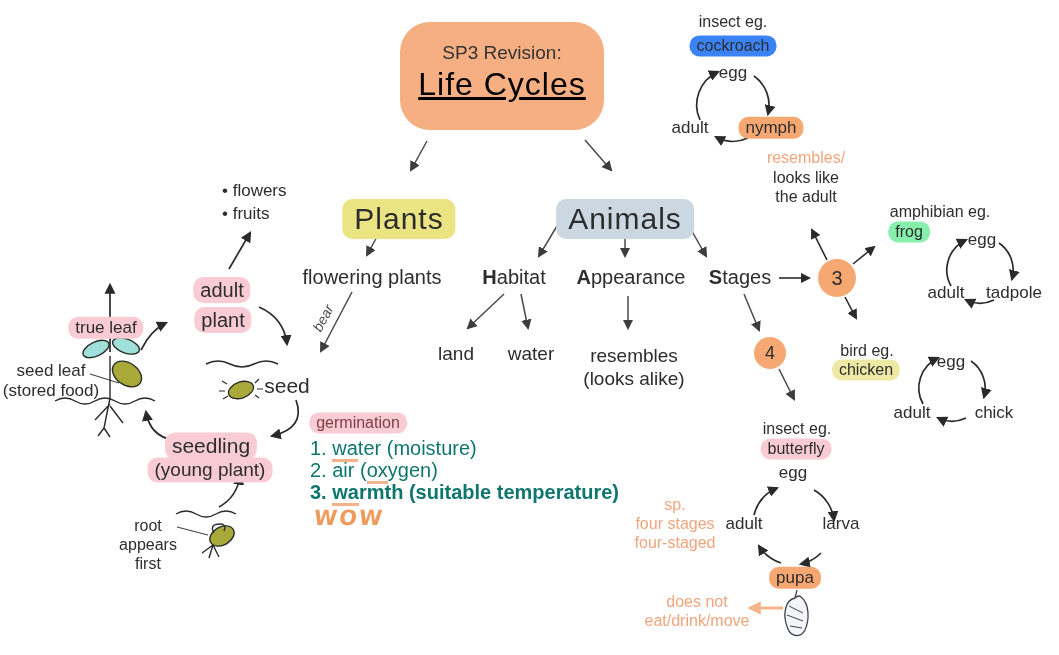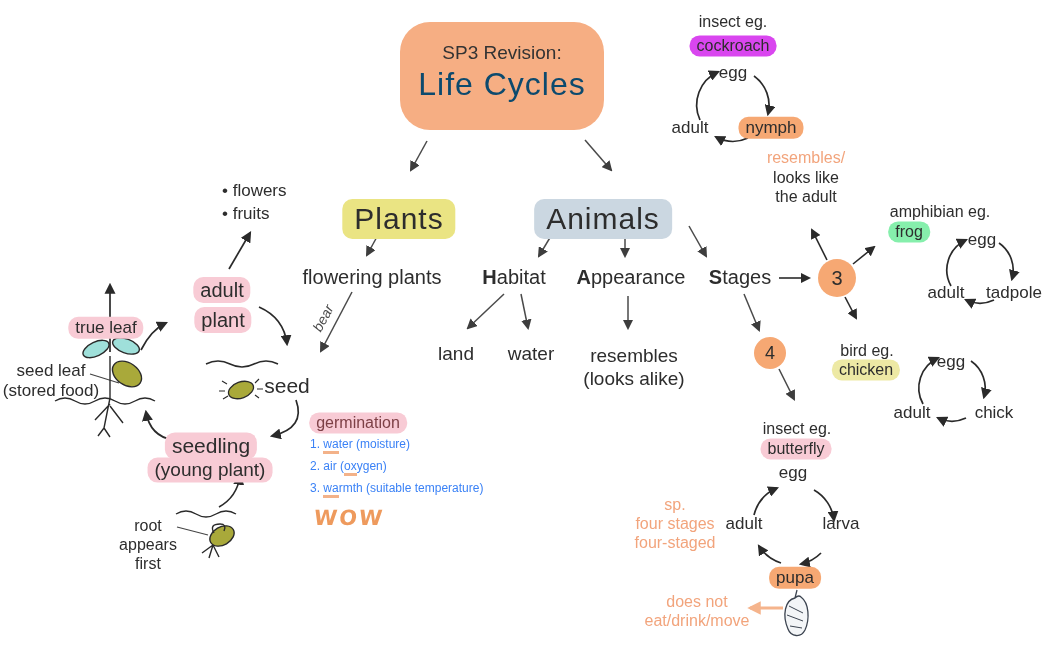--- a/index.html
+++ b/index.html
@@ -11,42 +11,42 @@
   .label{
     position:absolute;z-index:2;white-space:pre-line;text-align:center;
     transform:translate(-50%,-50%);font-size:17px;line-height:1.2;color:#2d2d2d;
   }
   .raw{transform:none;text-align:left;}
   .pill{border-radius:10px;padding:1px 7px;}
   .pink{background:#f8cbd5;}
   .yellow{background:#eae483;}
   .yellowpale{background:#ede9a4;}
   .blue{background:#cbd7e1;}
-  .bluepale{background:#d946ef;}
+  .bluepale{background:#3b82f6;}
   .orangepill{background:#f6a873;}
   .greenpill{background:#86efac;}
   .big{font-size:30px;font-weight:300;letter-spacing:1px;padding:2px 12px;margin-top:13px;}
   .mid{font-size:20px;}
   .sz19{font-size:19px;}
   .sz16{font-size:16px;}
   .sz21{font-size:21px;}
   .orange-text{color:#f2a47c;}
   .maroon{color:#7d4046;}
   .circle{
     border-radius:50%;background:#f6a873;text-align:center;position:absolute;z-index:2;
   }
   .ini{font-weight:700;}
-  .germ-item{position:absolute;z-index:2;font-size:12px;color:#3b82f6;}
+  .germ-item{position:absolute;z-index:2;font-size:20px;color:#0f766e;}
   .u{border-bottom:3px solid #f3b289;}
   #title-box{
     position:absolute;left:400px;top:22px;width:204px;height:108px;z-index:2;
     background:#f6ae83;border-radius:30px;text-align:center;
   }
   #title-kicker{font-size:19px;margin-top:20px;color:#333;}
-  #title-heading{font-size:32px;font-weight:300;letter-spacing:1px;color:#0c4a6e;margin-top:2px;}
+  #title-heading{font-size:32px;font-weight:300;letter-spacing:1px;color:#000000;margin-top:2px;text-decoration:underline;}
   #bear-label{
     position:absolute;left:323px;top:318px;z-index:2;font-size:14px;color:#4a4a4a;
     transform:translate(-50%,-50%) rotate(-62deg);font-style:italic;
   }
   #wow-label{
     font-family:"DejaVu Sans",sans-serif;font-weight:800;font-size:21px;letter-spacing:2px;
     color:#ee9a5d;transform:translate(-50%,-50%) skewX(-6deg);
   }
 </style>
 </head>
@@ -164,21 +164,21 @@
       <path d="M 783 608 L 750 608" stroke="#f5b48c" stroke-width="3.2" fill="none" marker-end="url(#ao)"></path>
     </g>
   </svg>
 
   <div id="title-box">
     <div id="title-kicker">SP3 Revision:</div>
     <div id="title-heading">Life Cycles</div>
   </div>
 
   <div class="label pill yellow big" style="left:399px;top:206px;">Plants</div>
-  <div class="label pill blue big" style="left:603px;top:206px;">Animals</div>
+  <div class="label pill blue big" style="left:625px;top:206px;">Animals</div>
 
   <div class="label raw" style="left:222px;top:180px;line-height:1.35;">• flowers
 • fruits</div>
   <div class="label mid pill pink" style="left:222px;top:290px;">adult</div>
   <div class="label mid pill pink" style="left:223px;top:320px;">plant</div>
   <div class="label pill pink" style="left:106px;top:328px;">true leaf</div>
   <div class="label" style="left:51px;top:381px;">seed leaf
 (stored food)</div>
   <div class="label sz21" style="left:287px;top:386px;">seed</div>
   <div class="label sz21 pill pink" style="left:211px;top:446px;">seedling</div>
@@ -189,21 +189,21 @@
   <div class="label mid" style="left:372px;top:277px;">flowering plants</div>
   <div id="bear-label">bear</div>
 
   <div class="label sz16 pill pink maroon" style="left:358px;top:423px;">germination</div>
   <div class="germ-item" style="left:310px;top:437px;">
     <span>1. </span><span class="u">wa</span><span>ter (moisture)</span>
   </div>
   <div class="germ-item" style="left:310px;top:459px;">
     <span>2. air (</span><span class="u">ox</span><span>ygen)</span>
   </div>
-  <div class="germ-item" style="left:310px;top:481px;">
+  <div class="germ-item" style="left:310px;top:481px;font-weight:bold;">
     <span>3. </span><span class="u">wa</span><span>rmth (suitable temperature)</span>
   </div>
   <div class="label" id="wow-label" style="left:349px;top:519px;">WOW</div>
 
   <div class="label mid" style="left:514px;top:277px;"><span class="ini">H</span><span>abitat</span></div>
   <div class="label mid" style="left:631px;top:277px;"><span class="ini">A</span><span>ppearance</span></div>
   <div class="label mid" style="left:740px;top:277px;"><span class="ini">S</span><span>tages</span></div>
   <div class="label sz19" style="left:456px;top:354px;">land</div>
   <div class="label sz19" style="left:531px;top:354px;">water</div>
   <div class="label sz19" style="left:634px;top:368px;">resembles

